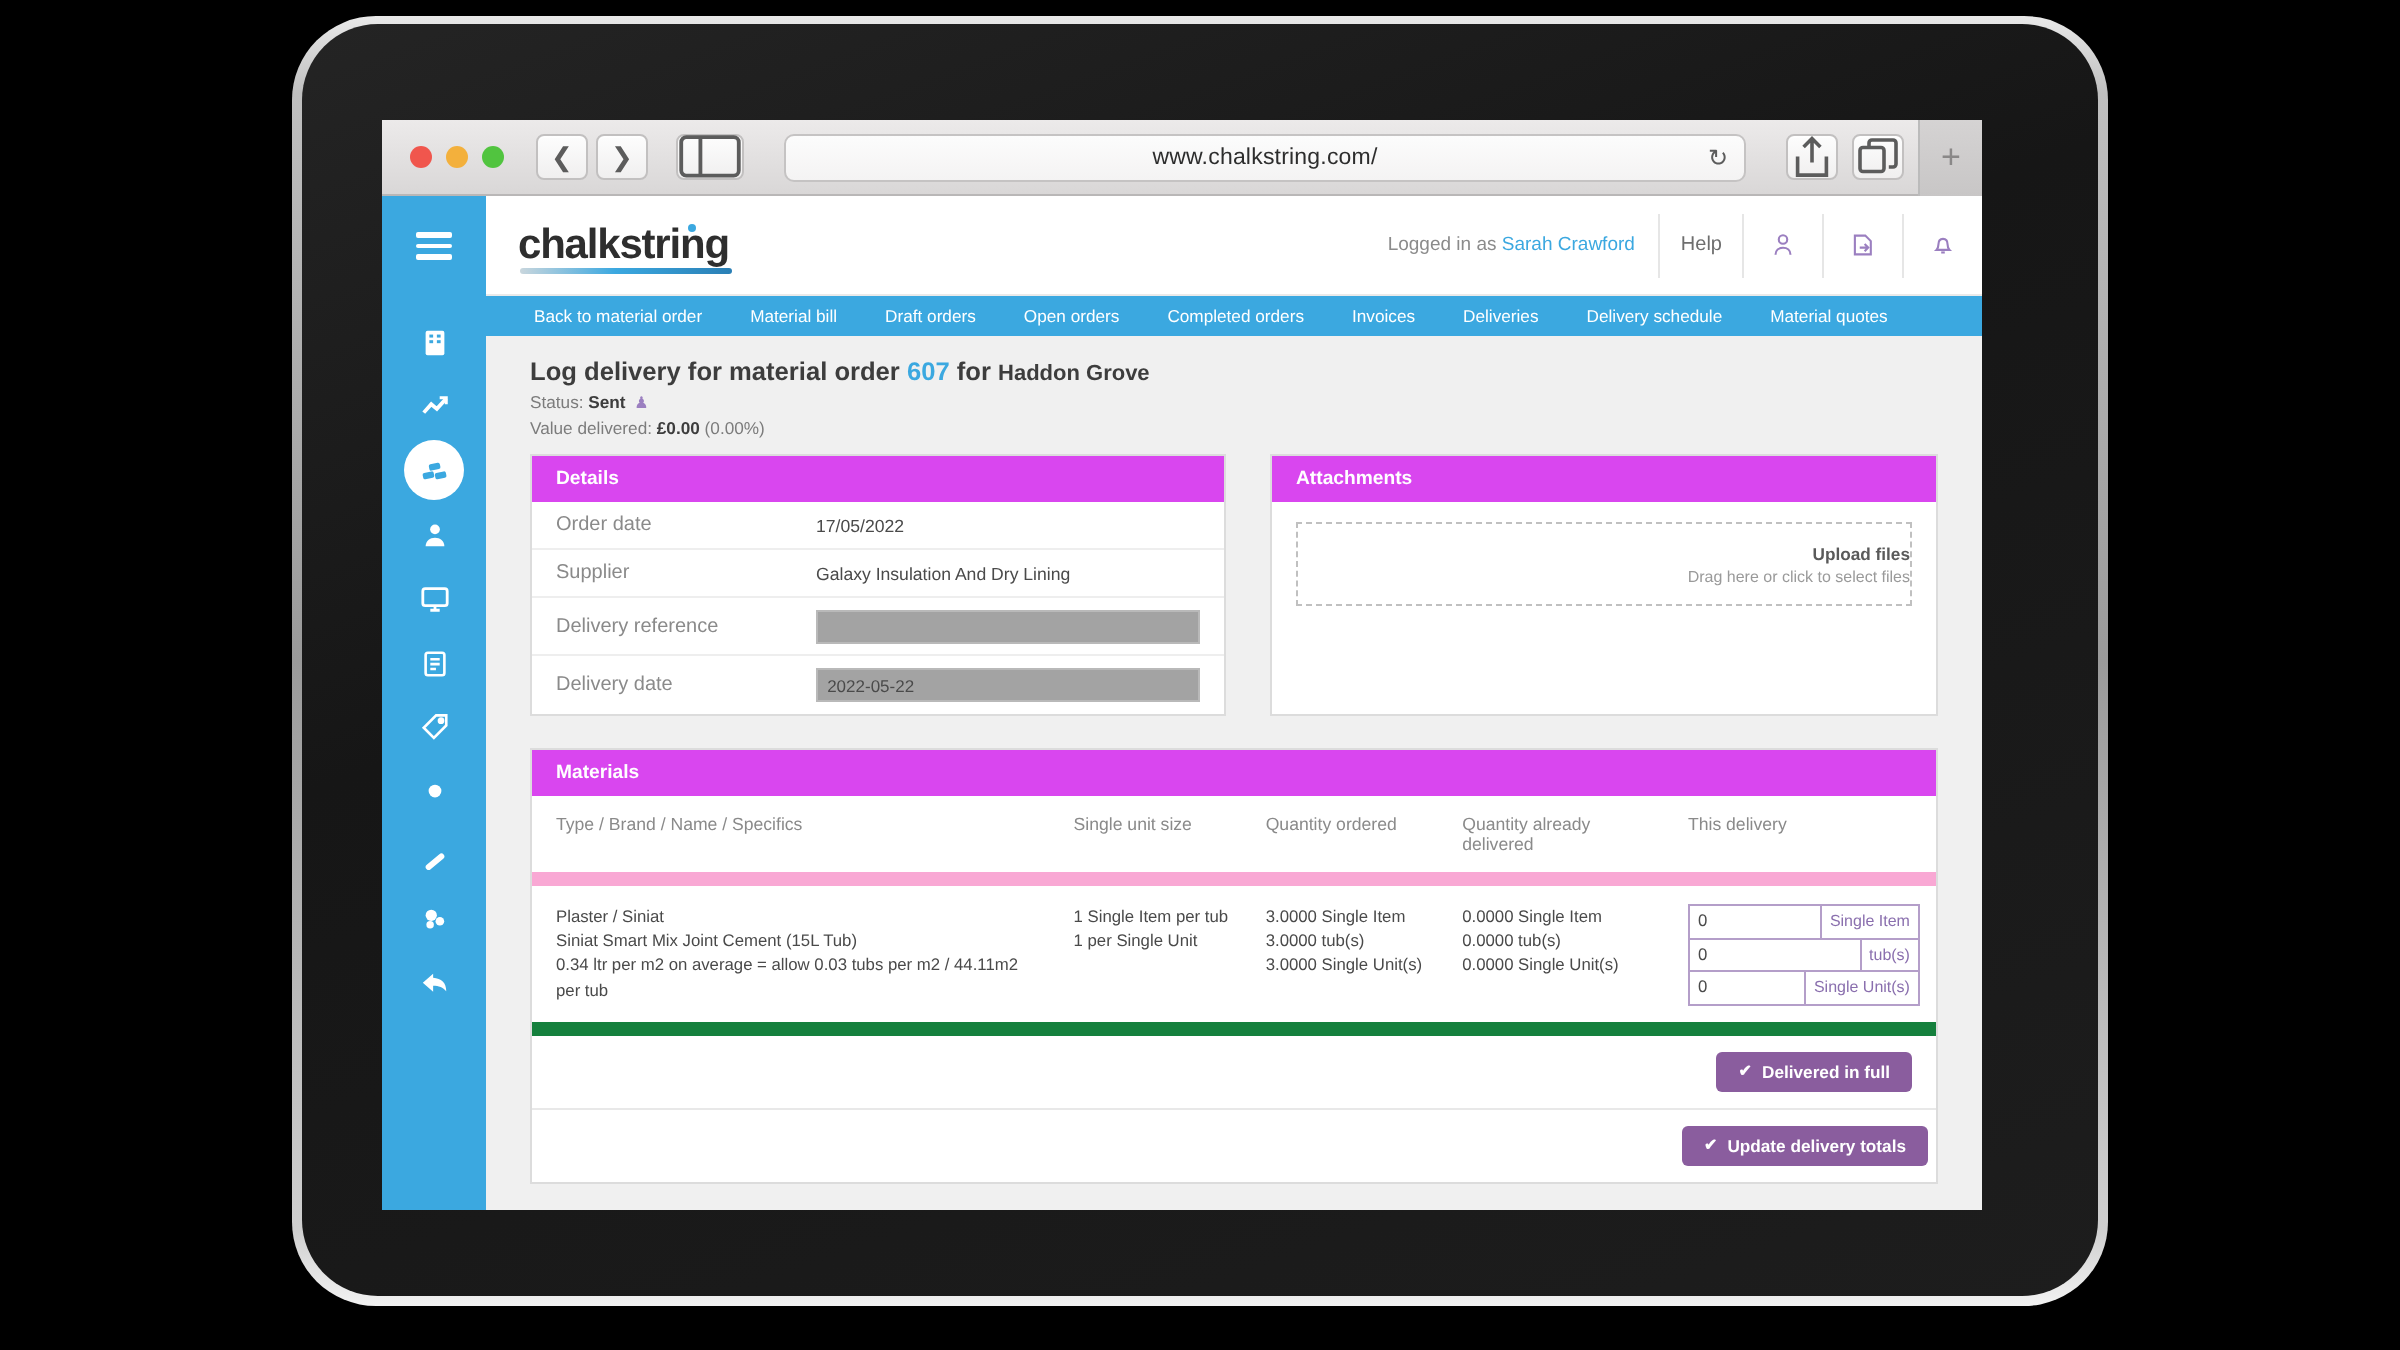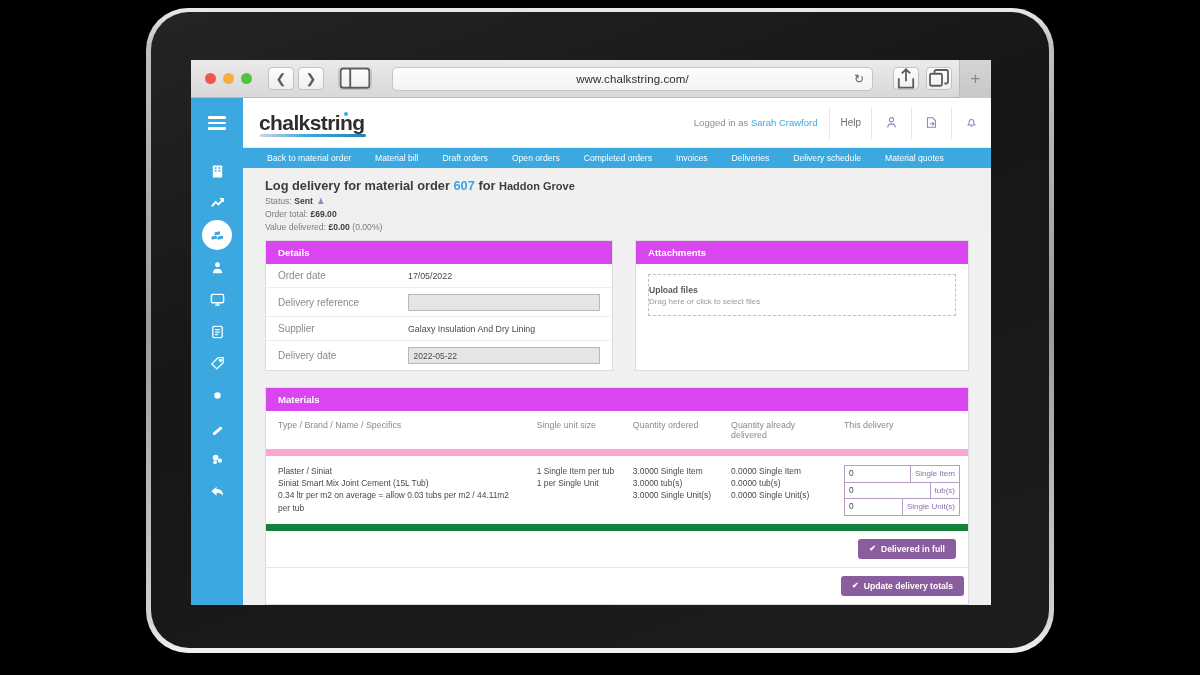--- a/index.html
+++ b/index.html
@@ -188,33 +188,33 @@
   }
   .panel-details { width: 348px; }
   .panel-attach { flex: 1; }
 
   .det-row { display: flex; align-items: center; border-bottom: 1px solid #eeeeee; padding: 0 12px; min-height: 24px; }
   .det-row:last-child { border-bottom: none; }
   .det-label { width: 130px; font-size: 10px; color: #8a8a8a; }
   .det-val { font-size: 8.8px; color: #4a4a4a; }
   .det-input {
     width: 193px; height: 17px;
-    border: 1px solid #b9b9b9; background: #e5e5e5;
+    border: 1px solid #b9b9b9; background: #a3a3a3;
     font-size: 8.5px; color: #4a4a4a;
     padding: 0 5px;
     font-family: "Liberation Sans", sans-serif;
   }
   .det-row.tall { min-height: 29px; }
 
   .dropzone {
     margin: 10px 12px 12px 12px;
     border: 1px dashed #c0c0c0;
     height: 42px;
     display: flex; flex-direction: column;
-    align-items: flex-start; justify-content: center;
+    align-items: flex-end; justify-content: center;
     gap: 2px; background: #fff;
   }
   .dz-title { font-size: 8.6px; font-weight: 700; color: #5a5a5a; }
   .dz-sub { font-size: 8px; color: #9a9a9a; }
 
   
   .materials { margin: 16px 22px 0 22px; background: #fff; border: 1px solid #dcdcdc; }
   .mat-table { width: 100%; border-collapse: collapse; }
   .mat-table th {
     text-align: left; font-weight: 400;
@@ -441,45 +441,41 @@
             <span class="order-no">607</span>
             <span>for</span>
             <span class="cust">Haddon Grove</span>
           </div>
           <div class="meta-line">
             <span>Status:</span>
             <b>Sent</b>
             <span class="status-icon">♟</span>
           </div>
           <div class="meta-line">
-            <span>Order total:</span>
-            <b>£69.00</b>
-          </div>
-          <div class="meta-line">
             <span>Value delivered:</span>
             <b>£0.00</b>
             <span>(0.00%)</span>
           </div>
         </div>
 
         <div class="panels">
 
           <div class="panel panel-details">
             <div class="panel-head">Details</div>
             <div class="det-row">
               <div class="det-label">Order date</div>
               <div class="det-val">17/05/2022</div>
             </div>
+            <div class="det-row">
+              <div class="det-label">Supplier</div>
+              <div class="det-val">Galaxy Insulation And Dry Lining</div>
+            </div>
             <div class="det-row tall">
               <div class="det-label">Delivery reference</div>
               <input class="det-input" type="text" value="" style="">
-            </div>
-            <div class="det-row">
-              <div class="det-label">Supplier</div>
-              <div class="det-val">Galaxy Insulation And Dry Lining</div>
             </div>
             <div class="det-row tall">
               <div class="det-label">Delivery date</div>
               <input class="det-input" type="text" value="2022-05-22" style="">
             </div>
           </div>
 
           <div class="panel panel-attach">
             <div class="panel-head">Attachments</div>
             <div class="dropzone">

